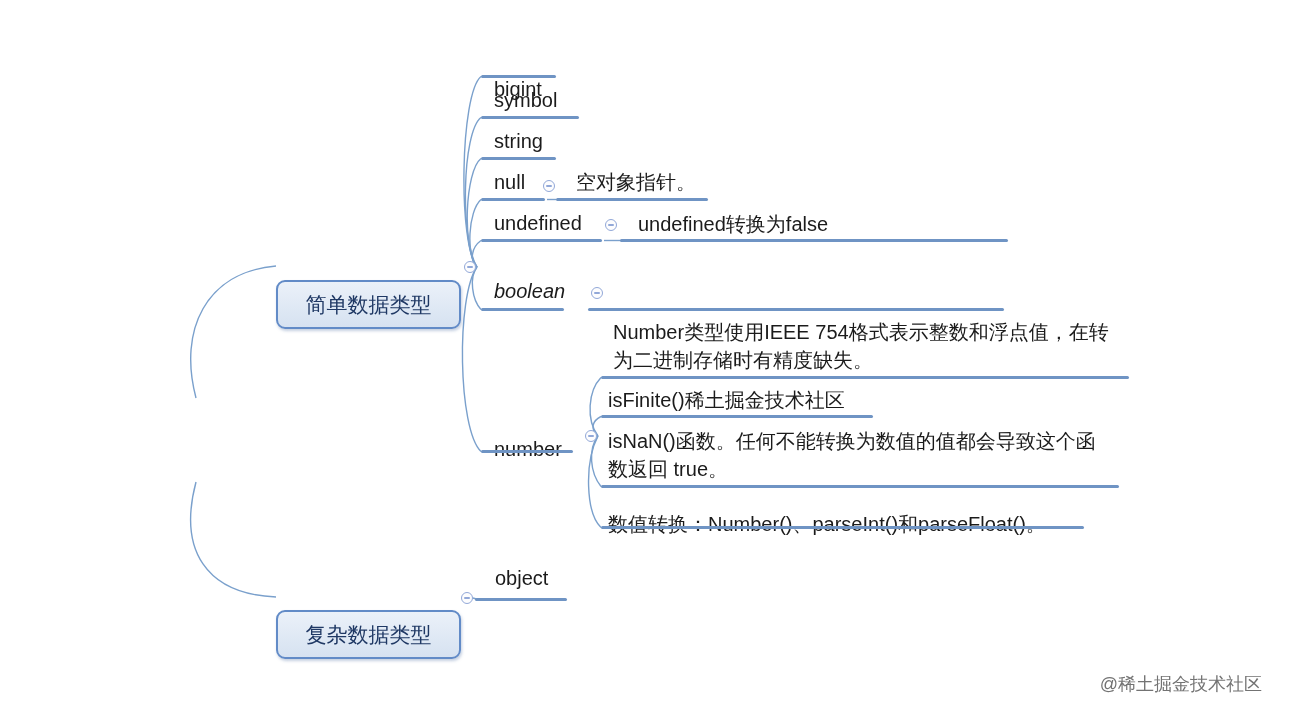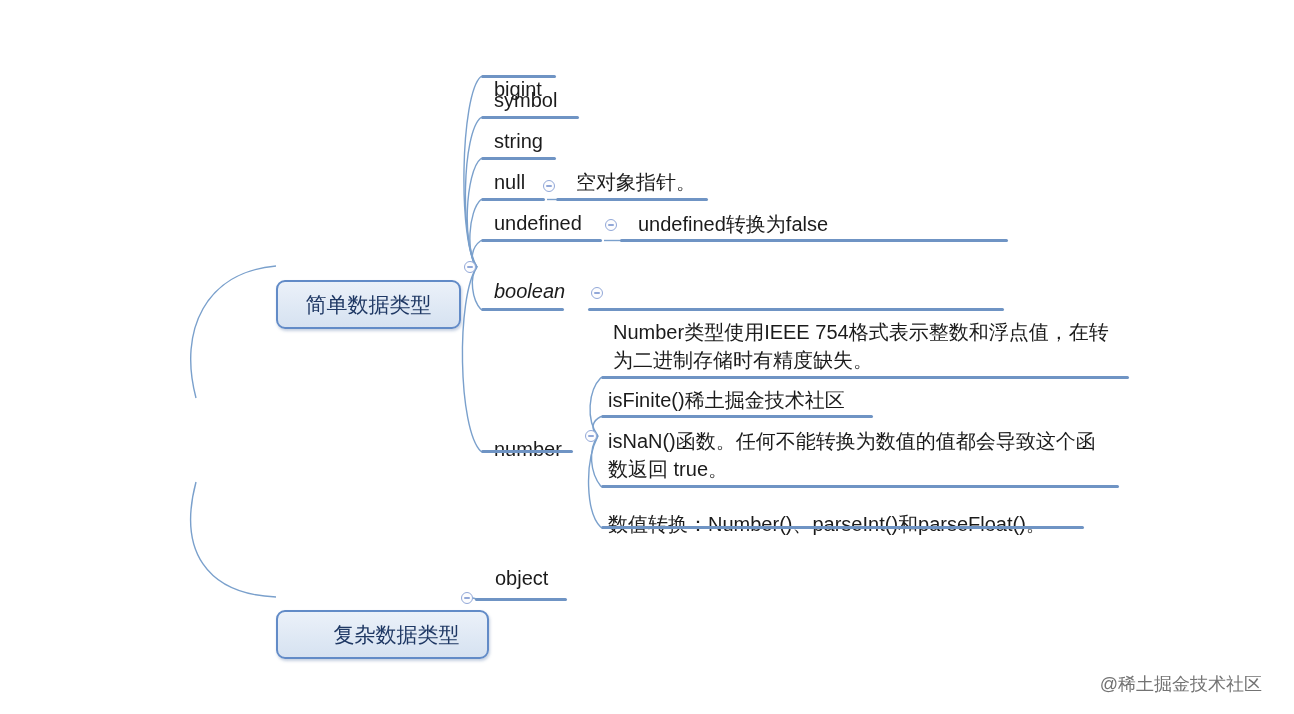--- a/index.html
+++ b/index.html
@@ -62,21 +62,21 @@
     <path d="M598,436 C588,449 590,473 601,486.5"></path>
     <path d="M598,436 C584,463 586,513 601,527.5"></path>
 
     <path d="M473,598 L478,599.5"></path>
   </svg>
 
 
   <div class="node-box" style="left:276px; top:243px; width:181px; height:45px;">
     <span>简单数据类型</span>
   </div>
-  <div class="node-box" style="left:276px; top:573px; width:181px; height:45px;padding-left:28px;">
+  <div class="node-box" style="left:276px; top:573px; width:181px; height:45px;">
     <span>复杂数据类型</span>
   </div>
 
   <div class="toggle" style="left:464px; top:261px;">
       <span class="minus"></span>
     </div>
   <div class="toggle" style="left:543px; top:180px;">
       <span class="minus"></span>
     </div>
   <div class="toggle" style="left:605px; top:219px;">

